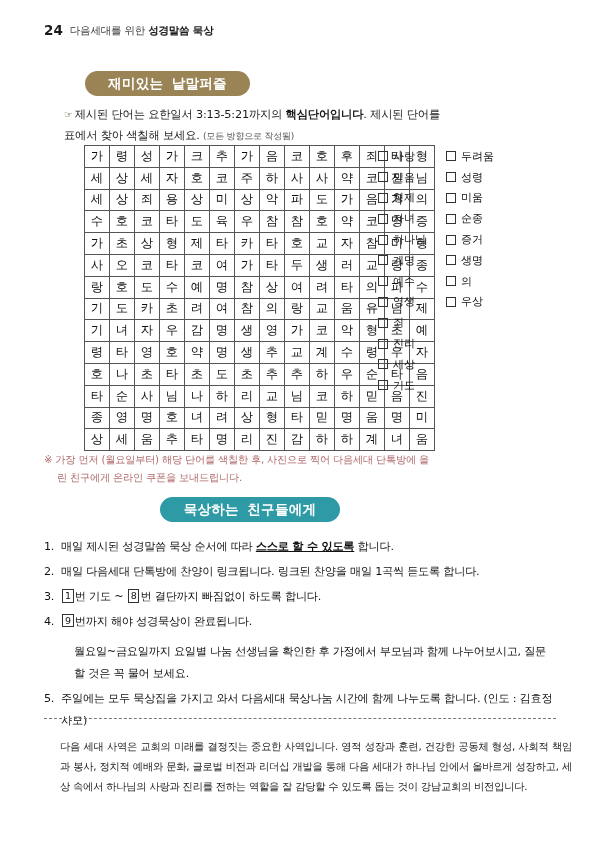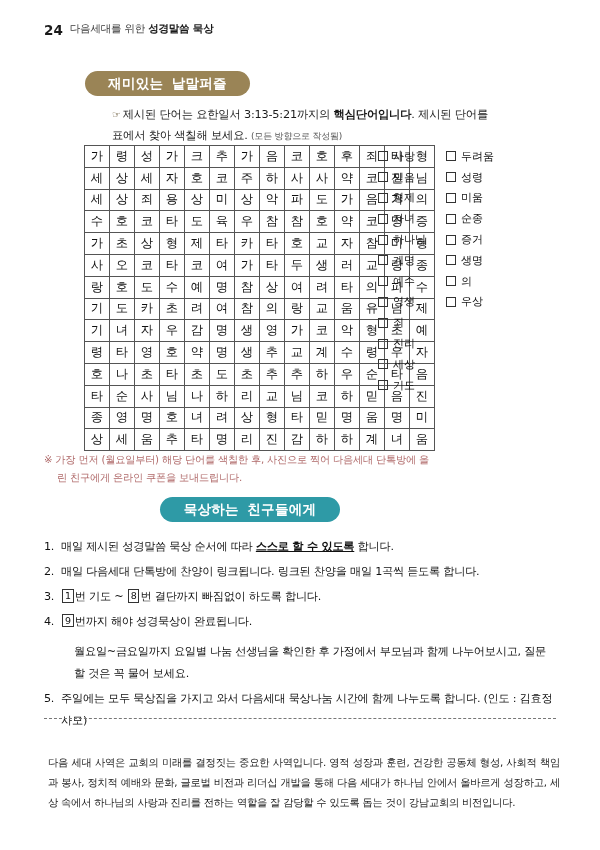--- a/index.html
+++ b/index.html
@@ -22,21 +22,21 @@
     padding: 0;
     box-sizing: border-box;
   }
 
   
   .header {
     position: absolute;
     left: 44px;
     top: 22px;
     display: flex;
-    align-items: flex-start;
+    align-items: flex-end;
     gap: 7px;
   }
   .header .pagenum {
     font-size: 13.5px;
     font-weight: bold;
     color: #1a1a1a;
   }
   .header .htitle {
     font-size: 10.5px;
     color: #3a3a3a;
@@ -77,21 +77,20 @@
   
   .intro {
     position: absolute;
     left: 64px;
     top: 105px;
     width: 480px;
     font-size: 11.3px;
     line-height: 1.85;
     color: #1a1a1a;
     letter-spacing: -0.2px;
-    margin-left: 48px;
   }
   .intro .pointer {
     color: #6a5a3a;
     font-size: 10px;
     margin-right: 2px;
   }
   .intro .b {
     font-weight: bold;
   }
   .intro .small {
@@ -219,29 +218,28 @@
     left: 44px;
     top: 718px;
     width: 512px;
     border-top: 1px dashed #777;
     height: 0;
   }
 
   
   .footer {
     position: absolute;
-    left: 48px;
+    left: 60px;
     top: 736px;
     width: 512px;
     font-size: 10.3px;
     line-height: 1.95;
     color: #1a1a1a;
     letter-spacing: -0.25px;
     text-align: justify;
-    margin-top: 16px;
   }
 </style>
 </head>
 <body>
 
 <div class="page">
 
   <div class="header">
     <span class="pagenum">24</span>
     <span class="htitle"><span>다음세대를 위한 </span><span class="bold">성경말씀 묵상</span></span>

